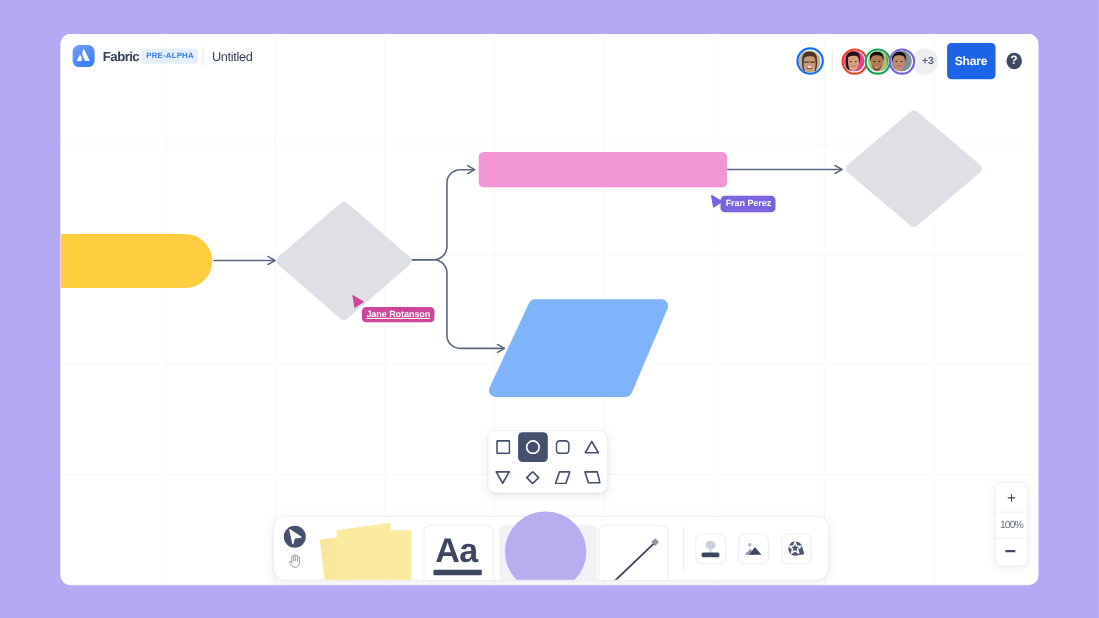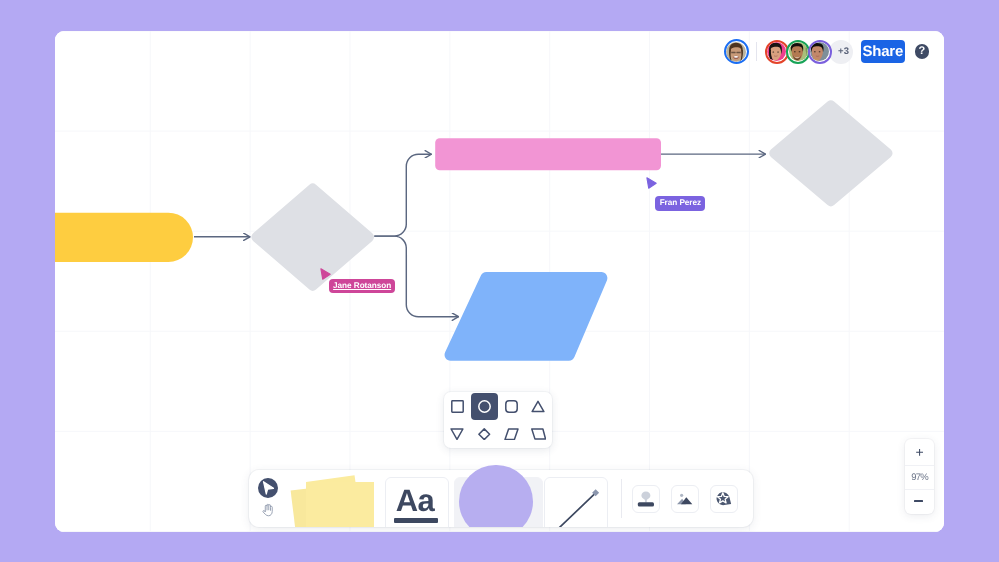--- a/index.html
+++ b/index.html
@@ -59,21 +59,21 @@
   .sp-cell{width:26.7px;height:26.7px;display:flex;align-items:center;justify-content:center;border-radius:5px;}
   .sp-cell.sel{background:#44506e;border-radius:4px;}
 
   
   .cursor{position:absolute;}
   .cur-label{position:absolute;color:#fff;font-size:8.2px;font-weight:700;border-radius:4px;
              padding:3.2px 4.3px 3px;line-height:1;white-space:nowrap;letter-spacing:-0.05px;}
   #cur-jane{left:265.3px;top:236.5px;}
   #cur-jane .cur-label{background:#ce4699;left:8.5px;top:11.3px;text-decoration:underline;}
   #cur-fran{left:591.2px;top:146.2px;}
-  #cur-fran .cur-label{background:#7b63e0;left:9.2px;top:19px;}
+  #cur-fran .cur-label{background:#7b63e0;left:9.2px;top:1px;}
 
   
   #header{position:absolute;left:0;top:0;width:889px;height:40px;}
   .hdr-left{position:absolute;left:11px;top:10px;display:flex;align-items:center;}
   .logo{width:20px;height:20px;border-radius:6px;
         background:linear-gradient(150deg,#6fa1fb 0%,#5b8dfa 42%,#2f7af5 100%);
         display:flex;align-items:center;justify-content:center;flex:none;}
   .brand{margin-left:7.5px;font-size:12px;font-weight:700;color:#333e57;letter-spacing:-0.5px;}
   .badge{margin-left:2.5px;background:#e4eefc;color:#3278d8;font-size:7.1px;font-weight:700;
          letter-spacing:0.2px;padding:3.5px 4px 2.5px;border-radius:3px;line-height:1;}
@@ -88,22 +88,22 @@
   .stack{display:flex;align-items:center;}
   .stack .av{width:24px;height:24px;box-sizing:border-box;border:2px solid transparent;background:#fff;}
   .stack .av>svg{width:19px;height:19px;border-radius:50%;display:block;margin:0.5px;}
   .stack .av.a1{border-color:#e4442a;}
   .stack .av.a2{border-color:#18a357;}
   .stack .av.a3{border-color:#7a5fdd;}
   .stack .av+.av{margin-left:-2.5px;}
   .more{width:24px;height:24px;border-radius:50%;background:#eeeff3;color:#5a6379;
         font-size:9.5px;font-weight:700;display:flex;align-items:center;justify-content:center;
         margin-left:-2.5px;padding-left:5px;box-sizing:border-box;}
-  .share{margin-left:8px;background:#1a64e5;color:#fff;font-size:15px;font-weight:700;
-         border-radius:4px;width:43.5px;height:23px;display:flex;align-items:center;justify-content:center;
+  .share{margin-left:8px;background:#1a64e5;color:#fff;font-size:11px;font-weight:700;
+         border-radius:4px;width:43.5px;height:33px;display:flex;align-items:center;justify-content:center;
          letter-spacing:-0.2px;flex:none;}
   .help{margin-left:10px;width:14.5px;height:14.5px;border-radius:50%;background:#3e4a64;color:#fff;
         font-size:11px;font-weight:700;display:flex;align-items:center;justify-content:center;flex:none;
         line-height:1;padding-bottom:0.5px;box-sizing:border-box;}
 </style>
 </head>
 <body>
 
 <div id="stage">
   <div id="window">
@@ -233,26 +233,38 @@
         <div class="tb-sq" id="tb-sticker">
           <svg width="21.8" height="21.8" viewBox="0 0 21.8 21.8">
             <path d="M16.40 9.09 A6.5 6.5 0 1 0 11.19 17.11 L18.15 15.93 Z" fill="#4c5871"></path>
             <path d="M9.80 4.80 L11.24 8.42 L15.13 8.67 L12.13 11.16 L13.09 14.93 L9.80 12.85 L6.51 14.93 L7.47 11.16 L4.47 8.67 L8.36 8.42 Z" fill="none" stroke="#fff" stroke-width="1.3" stroke-linejoin="round"></path>
           </svg>
         </div>
       </div>
 
       <div id="zoomctl">
         <div class="zbtn">+</div>
-        <div class="zlvl">97%</div>
+        <div class="zlvl">100%</div>
         <div class="zbtn zout">−</div>
       </div>
     </div>
 
     <div id="header">
+      <div class="hdr-left">
+        <div class="logo">
+          <svg width="20" height="20" viewBox="-0.7 -0.3 24 24" fill="none" aria-hidden="true">
+            <path d="M7.72 10.46 a0.44 0.44 0 0 0 -0.74 0.1 L4.05 16.4 a0.45 0.45 0 0 0 0.40 0.65 h4.07 a0.43 0.43 0 0 0 0.40 -0.25 c0.88 -1.82 0.35 -4.58 -1.20 -6.34 Z" fill="#ffffff"></path>
+            <path d="M11.55 0.94 a9.87 9.87 0 0 0 -0.58 9.73 l1.97 3.93 a0.45 0.45 0 0 0 0.40 0.25 h4.07 a0.45 0.45 0 0 0 0.40 -0.65 S12.35 3.15 12.23 2.91 a0.39 0.39 0 0 0 -0.68 -0.04 Z" fill="#ffffff" transform="translate(0,2.2)"></path>
+          </svg>
+        </div>
+        <div class="brand">Fabric</div>
+        <div class="badge">PRE-ALPHA</div>
+        <div class="hdr-sep"></div>
+        <div class="doctitle">Untitled</div>
+      </div>
 
       <div class="hdr-right">
         <div class="av av-me">
           <svg viewBox="0 0 40 40" width="100%" height="100%">
             <rect width="40" height="40" fill="#b9b29c"></rect>
             <path d="M20 2 C30 2 33 11 32.5 19 C32 28 27 38 20 38 C13 38 8 28 7.5 19 C7 11 10 2 20 2Z" fill="#c89a78"></path>
             <path d="M20 1.5 C30.5 1.5 34 9 33.5 18 C33.2 22 32.5 25 32 27 C31.6 21 31 14.5 28.5 12 C25.5 9 14 10.5 11.5 12.5 C9.2 14.4 8.5 21 8.1 27 C7.5 24.5 6.8 21.5 6.5 18 C5.8 9 9.5 1.5 20 1.5Z" fill="#4d3420"></path>
             <path d="M6.8 16 C5.5 22 6.5 31 9 37 L11.5 38 C9 31 8.5 22 9.5 16Z" fill="#4d3420"></path>
             <path d="M33.2 16 C34.5 22 33.5 31 31 37 L28.5 38 C31 31 31.5 22 30.5 16Z" fill="#4d3420"></path>
             <path d="M10.5 19.5 h8.2 v3.2 h-8.2Z M21.3 19.5 h8.2 v3.2 h-8.2Z" fill="#5a4638" opacity=".85"></path>

